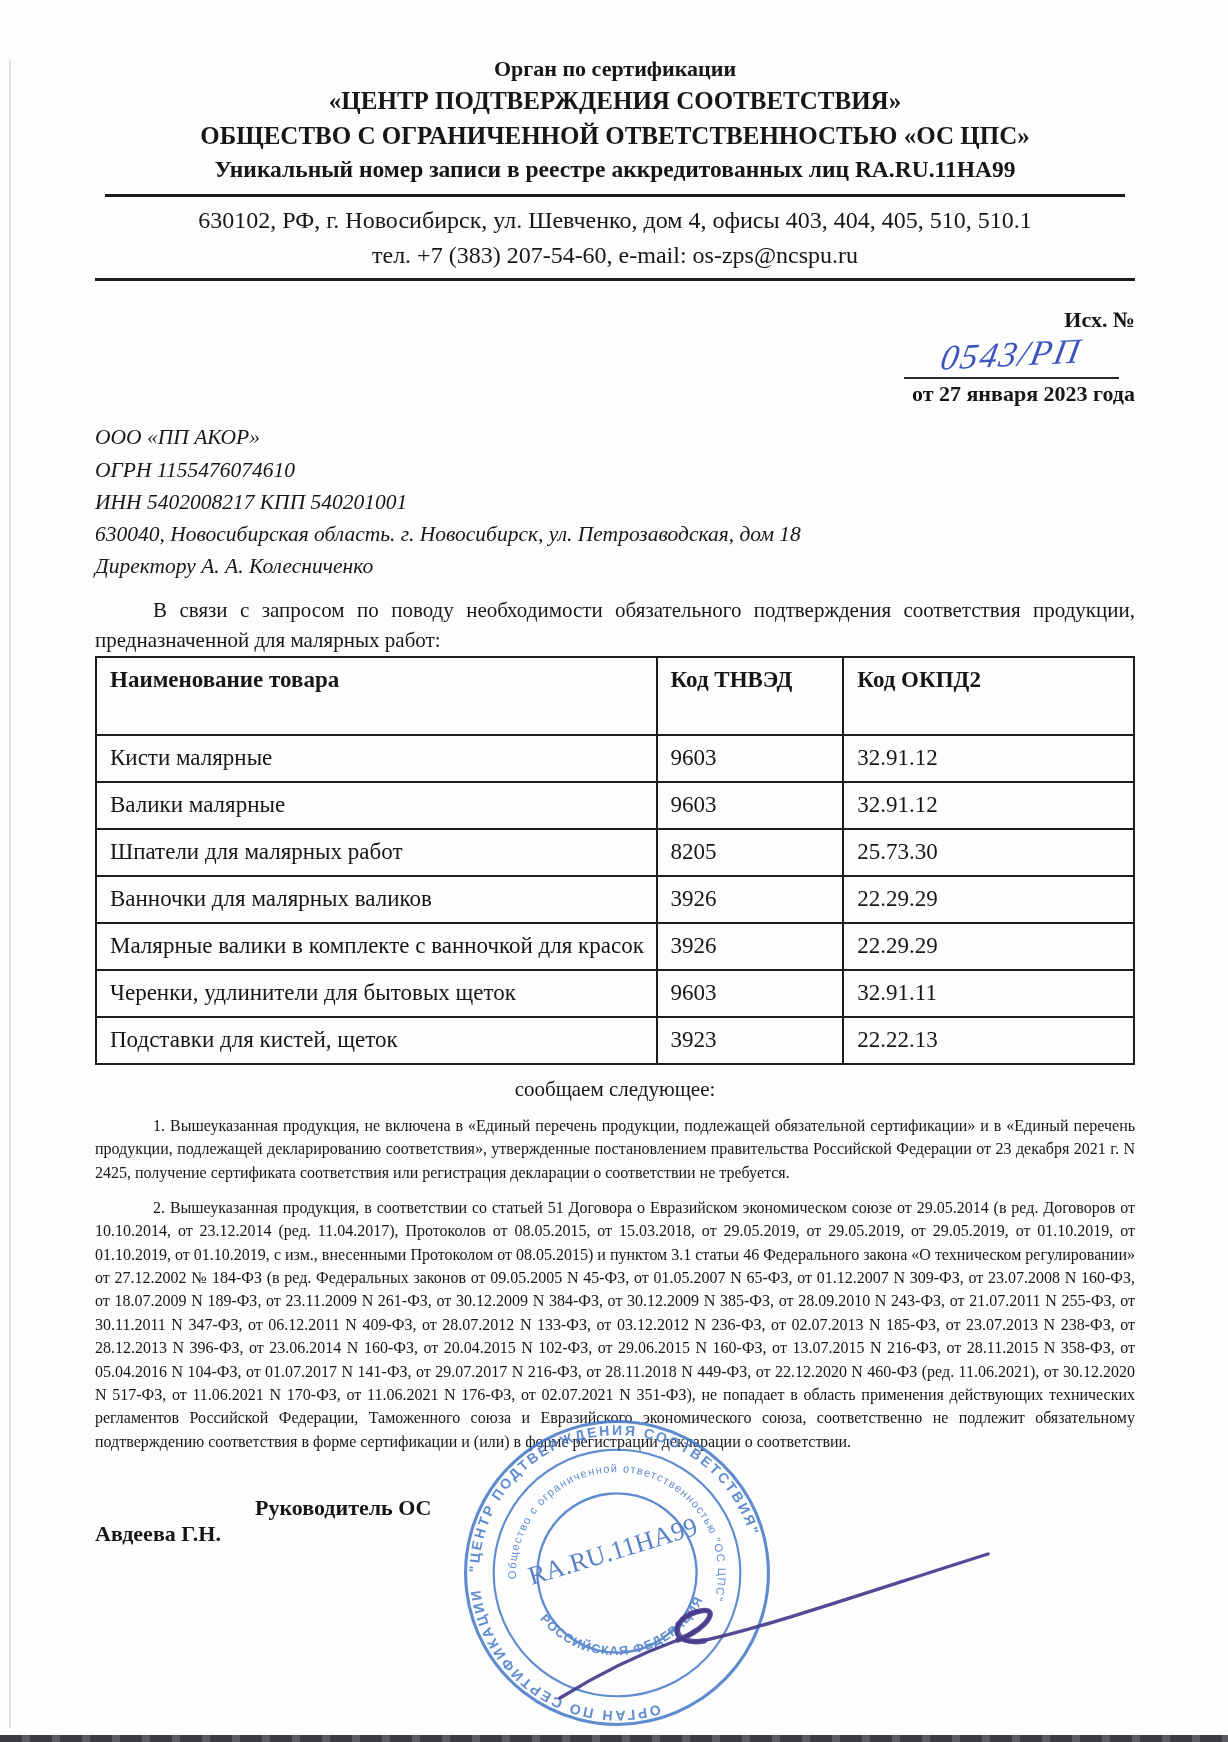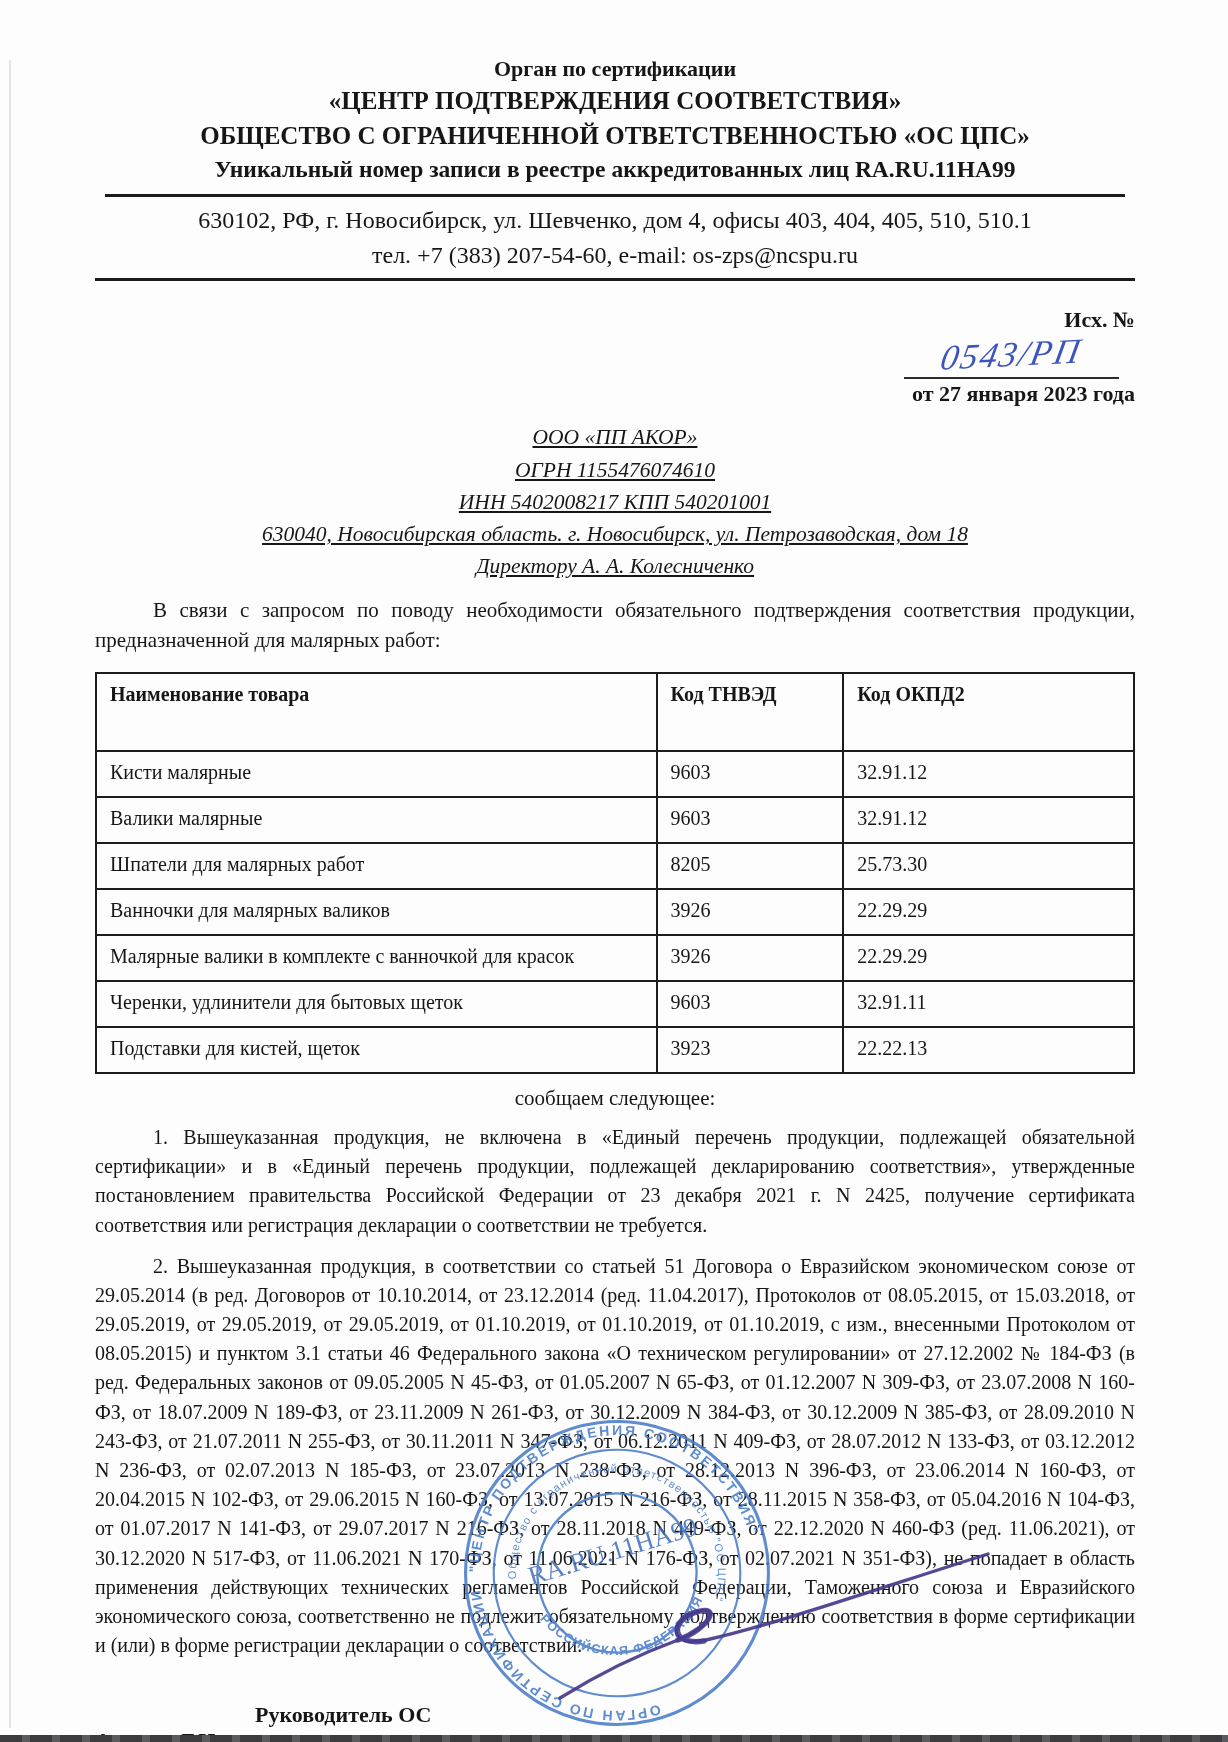--- a/index.html
+++ b/index.html
@@ -31,28 +31,28 @@
     text-align:center;margin:0 16px 2px 14px;height:44px;position:relative;
   }
   .hand-ink{
     display:inline-block;
     font-style:italic;font-weight:normal;
     font-size:35px;color:#3b55bd;
     transform:rotate(-3deg) skewX(-14deg);
     line-height:44px;letter-spacing:2px;
   }
   
-  .recipient{margin-top:14px;text-align:center;font-style:italic;font-size:21.5px;line-height:1.5;text-decoration:underline;}
-  
-  .para{font-size:20px;line-height:1.46;text-align:justify;text-indent:58px;margin:12px 0 0 0;}
+  .recipient{margin-top:14px;text-align:left;font-style:italic;font-size:21.5px;line-height:1.5;}
+  
+  .para{font-size:16px;line-height:1.46;text-align:justify;text-indent:58px;margin:12px 0 0 0;}
   .intro{font-size:21px;margin-top:12px;}
   
   table.products{
-    width:100%;border-collapse:collapse;margin-top:16px;
-    font-size:20px;
+    width:100%;border-collapse:collapse;
+    font-size:23px;
   }
   table.products th, table.products td{
     border:2px solid #1d1d1d;
     vertical-align:top;text-align:left;
     padding:9px 10px 10px 13px;
   }
   table.products th{font-weight:bold;height:78px;box-sizing:border-box;}
   table.products td{height:46px;box-sizing:border-box;}
   .col-name{width:54%;}
   .col-tnved{width:18%;}

